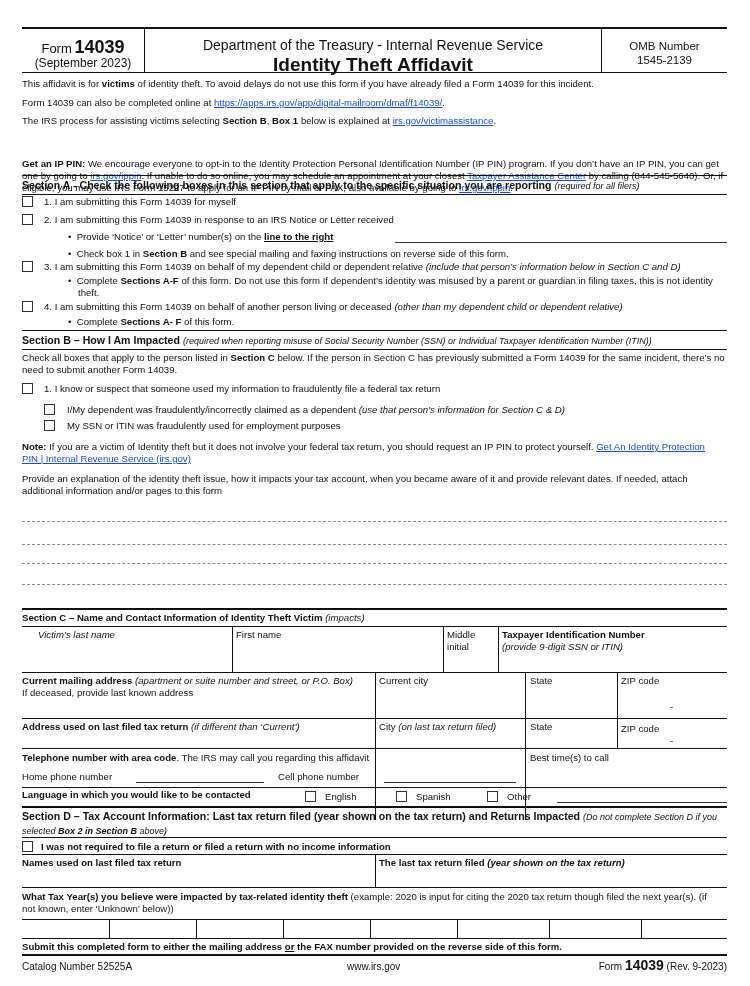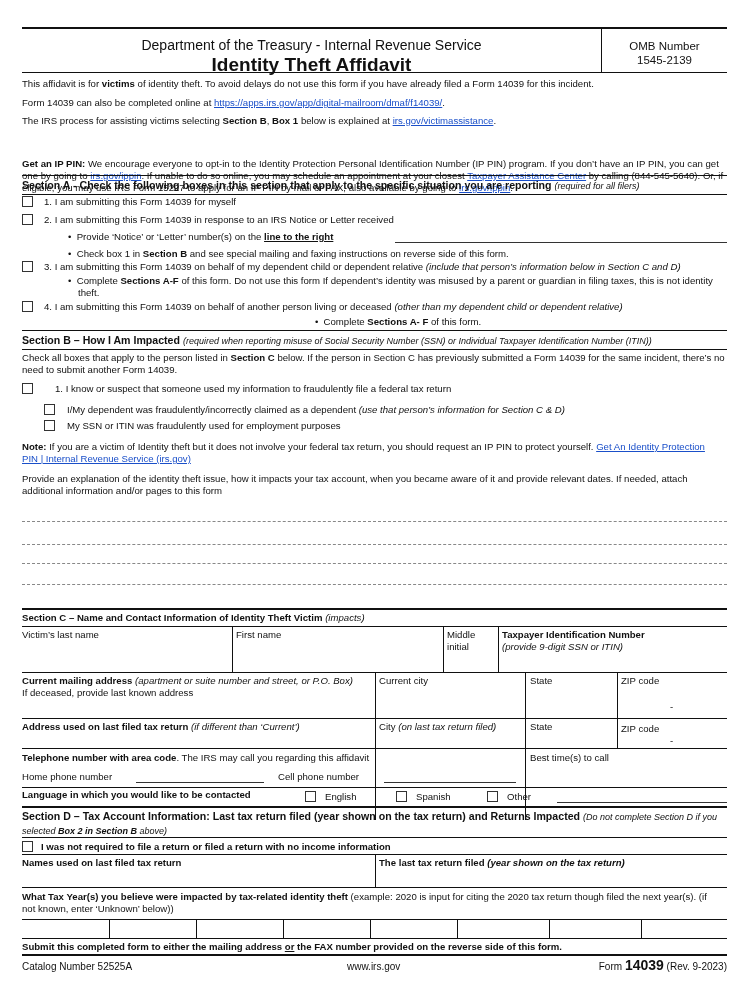--- a/index.html
+++ b/index.html
@@ -35,20 +35,24 @@
   .grid-line-v { position: absolute; width: 0; border-left: 1px solid #111; }
   .cell-label { position: absolute; line-height: 12px; }
   .footer { position: absolute; left: 0; width: 705px; top: 957px; font-size: 10px; }
 </style>
 </head>
 <body>
 
 <div class="page">
 
   <div class="hdr">
+    <div class="hdr-left">
+      <div><span class="form-word">Form</span> <span class="form-num">14039</span></div>
+      <div class="date">(September 2023)</div>
+    </div>
     <div class="hdr-mid">
       <div class="dept">Department of the Treasury - Internal Revenue Service</div>
       <div class="title">Identity Theft Affidavit</div>
     </div>
     <div class="hdr-right">
       <div>OMB Number</div>
       <div>1545-2139</div>
     </div>
   </div>
 
@@ -88,33 +92,33 @@
     <span class="cb"></span>
     <span style="margin-left:11px;"><span>3.  I am submitting this Form 14039 on behalf of my dependent child or dependent relative </span><i>(include that person’s information below in Section C and D)</i></span>
   </div>
   <div class="abs p" style="top:275px; left:46px; width:660px; padding-left:10px; text-indent:-10px;">
     <span>•</span>&nbsp; <span>Complete </span><b>Sections A-F</b><span> of this form. Do not use this form If dependent’s identity was misused by a parent or guardian in filing taxes, this is not identity theft.</span>
   </div>
   <div class="row" style="top:301px;">
     <span class="cb"></span>
     <span style="margin-left:11px;"><span>4.  I am submitting this Form 14039 on behalf of another person living or deceased </span><i>(other than my dependent child or dependent relative)</i></span>
   </div>
-  <div class="abs p" style="top:316px; left:46px; width:660px;text-align:center;">
+  <div class="abs p" style="top:316px; left:46px; width:660px;">
     <span>•</span>&nbsp; <span>Complete </span><b>Sections A- F</b><span> of this form.</span>
   </div>
 
   <div class="abs sec-bar" style="top:330px; border-top:1.5px solid #111; border-bottom:1.5px solid #111;">
     <span>Section B – How I Am Impacted</span> <i>(required when reporting misuse of Social Security Number (SSN) or Individual Taxpayer Identification Number (ITIN))</i>
   </div>
   <div class="abs p" style="top:352px;">
     <span>Check all boxes that apply to the person listed in </span><b>Section C</b><span> below. If the person in Section C has previously submitted a Form 14039 for the same incident, there’s no need to submit another Form 14039.</span>
   </div>
   <div class="row" style="top:383px;">
     <span class="cb"></span>
-    <span style="margin-left:22px;">1.  I know or suspect that someone used my information to fraudulently file a federal tax return</span>
+    <span style="margin-left:11px;">1.  I know or suspect that someone used my information to fraudulently file a federal tax return</span>
   </div>
   <div class="row" style="top:404px; left:22px;">
     <span class="cb"></span>
     <span style="margin-left:12px;"><span>I/My dependent was fraudulently/incorrectly claimed as a dependent </span><i>(use that person’s information for Section C &amp; D)</i></span>
   </div>
   <div class="row" style="top:420px; left:22px;">
     <span class="cb"></span>
     <span style="margin-left:12px;">My SSN or ITIN was fraudulently used for employment purposes</span>
   </div>
   <div class="abs p" style="top:441px; width:690px;">
@@ -126,21 +130,21 @@
   <div class="dashline" style="top:544px;"></div>
   <div class="dashline" style="top:563px;"></div>
   <div class="dashline" style="top:584px;"></div>
 
   <div class="abs" style="top:608px; height:0; border-top:2px solid #111;"></div>
   <div class="abs" style="top:612px; font-size:9.6px;">
     <b>Section C – Name and Contact Information of Identity Theft Victim</b> <i>(impacts)</i>
   </div>
   <div class="grid-line-h" style="top:626px; left:0; width:705px; border-top:1.5px solid #111;"></div>
 
-  <div class="cell-label" style="top:629px; left:0;">Victim’s last name</div>
+  <div class="cell-label" style="top:629px; left:16px;font-style:italic;">Victim’s last name</div>
   <div class="grid-line-v" style="top:626px; left:210px; height:46px;"></div>
   <div class="cell-label" style="top:629px; left:214px;">First name</div>
   <div class="grid-line-v" style="top:626px; left:421px; height:46px;"></div>
   <div class="cell-label" style="top:629px; left:425px; width:40px;">Middle initial</div>
   <div class="grid-line-v" style="top:626px; left:476px; height:46px;"></div>
   <div class="cell-label" style="top:629px; left:480px;">
     <b>Taxpayer Identification Number</b><br><i>(provide 9-digit SSN or ITIN)</i>
   </div>
   <div style="position:absolute; top:642px; left:0; width:208px; height:28px;"></div>
   <div style="position:absolute; top:642px; left:212px; width:207px; height:28px;"></div>

